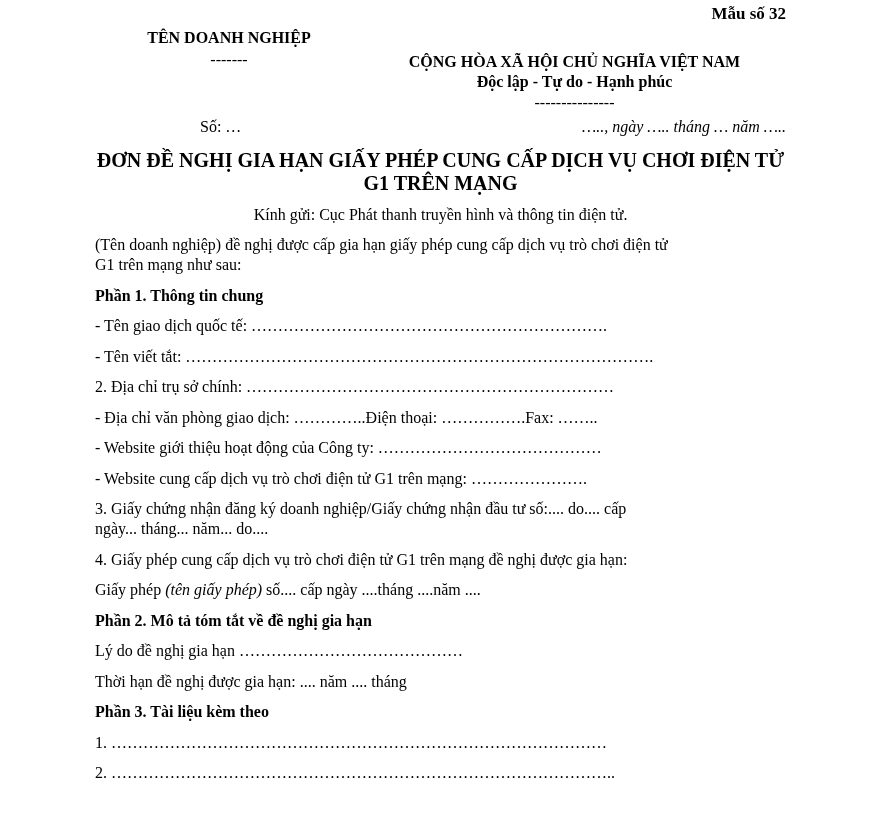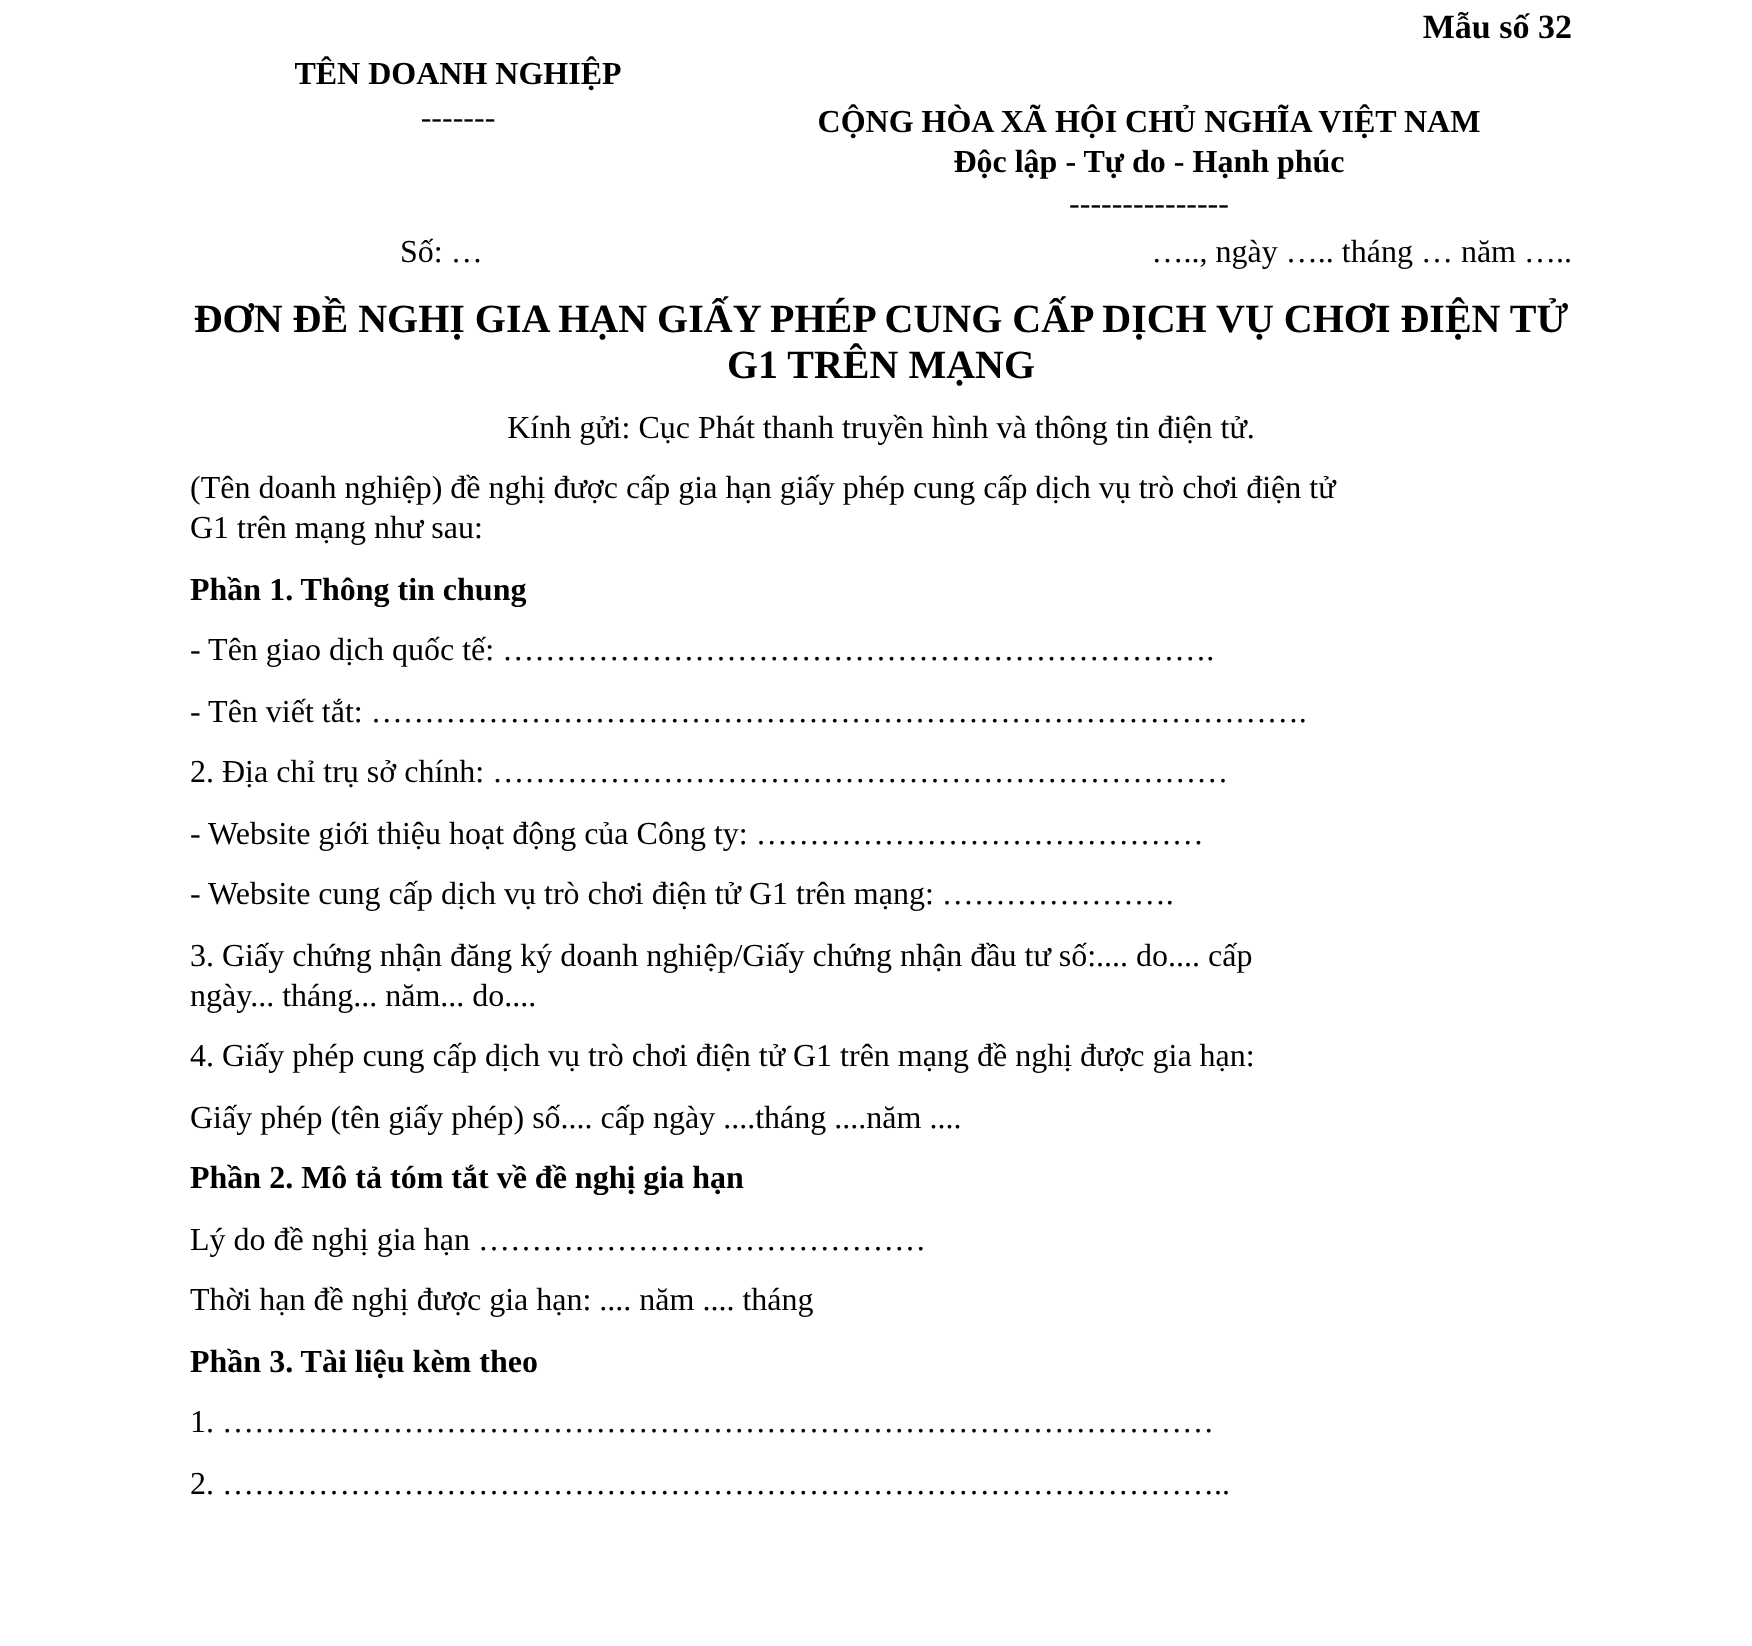--- a/index.html
+++ b/index.html
@@ -9,21 +9,21 @@
     box-sizing:border-box;
     background:#ffffff;
     color:#000000;
     font-family:"Liberation Serif","DejaVu Serif",serif;
     font-size:16px;
     line-height:20px;
     padding:4px 90px 0 95px;
     overflow:hidden;
   }
   .bold{font-weight:bold;}
-  .italic{}
+  .italic{font-style:italic;}
   .center{text-align:center;}
   .form-no{text-align:right;font-weight:bold;font-size:17px;margin-bottom:4px;}
   .header-row{display:flex;margin-top:2px;}
   .header-left{width:268px;text-align:center;}
   .header-right{flex:1;text-align:center;margin-top:24px;}
   .header-left .dashes{margin-top:2px;}
   .header-right .dashes{margin-top:1px;}
   .meta-row{display:flex;justify-content:space-between;margin-top:4px;}
   .meta-row .num{margin-left:105px;}
   .doc-title{margin-top:12px;text-align:center;font-weight:bold;font-size:20px;line-height:23px;}
@@ -64,20 +64,21 @@
 
   <p class="two-line">
       <span>(Tên doanh nghiệp) đề nghị được cấp gia hạn giấy phép cung cấp dịch vụ trò chơi điện tử</span>
       <span>G1 trên mạng như sau:</span>
     </p>
 
   <p class="line bold">Phần 1. Thông tin chung</p>
   <p class="line">- Tên giao dịch quốc tế: ………………………………………………………….</p>
   <p class="line">- Tên viết tắt: …………………………………………………………………………….</p>
   <p class="line">2. Địa chỉ trụ sở chính: ……………………………………………………………</p>
+  <p class="line">- Địa chỉ văn phòng giao dịch: …………..Điện thoại: …………….Fax: ……..</p>
   <p class="line">- Website giới thiệu hoạt động của Công ty: ……………………………………</p>
   <p class="line">- Website cung cấp dịch vụ trò chơi điện tử G1 trên mạng: ………………….</p>
   <p class="line two-line">
       <span>3. Giấy chứng nhận đăng ký doanh nghiệp/Giấy chứng nhận đầu tư số:.... do.... cấp</span>
       <span>ngày... tháng... năm... do....</span>
     </p>
   <p class="line">4. Giấy phép cung cấp dịch vụ trò chơi điện tử G1 trên mạng đề nghị được gia hạn:</p>
   <p class="line"><span>Giấy phép </span><span class="italic">(tên giấy phép)</span><span> số.... cấp ngày ....tháng ....năm ....</span></p>
 
   <p class="line bold">Phần 2. Mô tả tóm tắt về đề nghị gia hạn</p>

